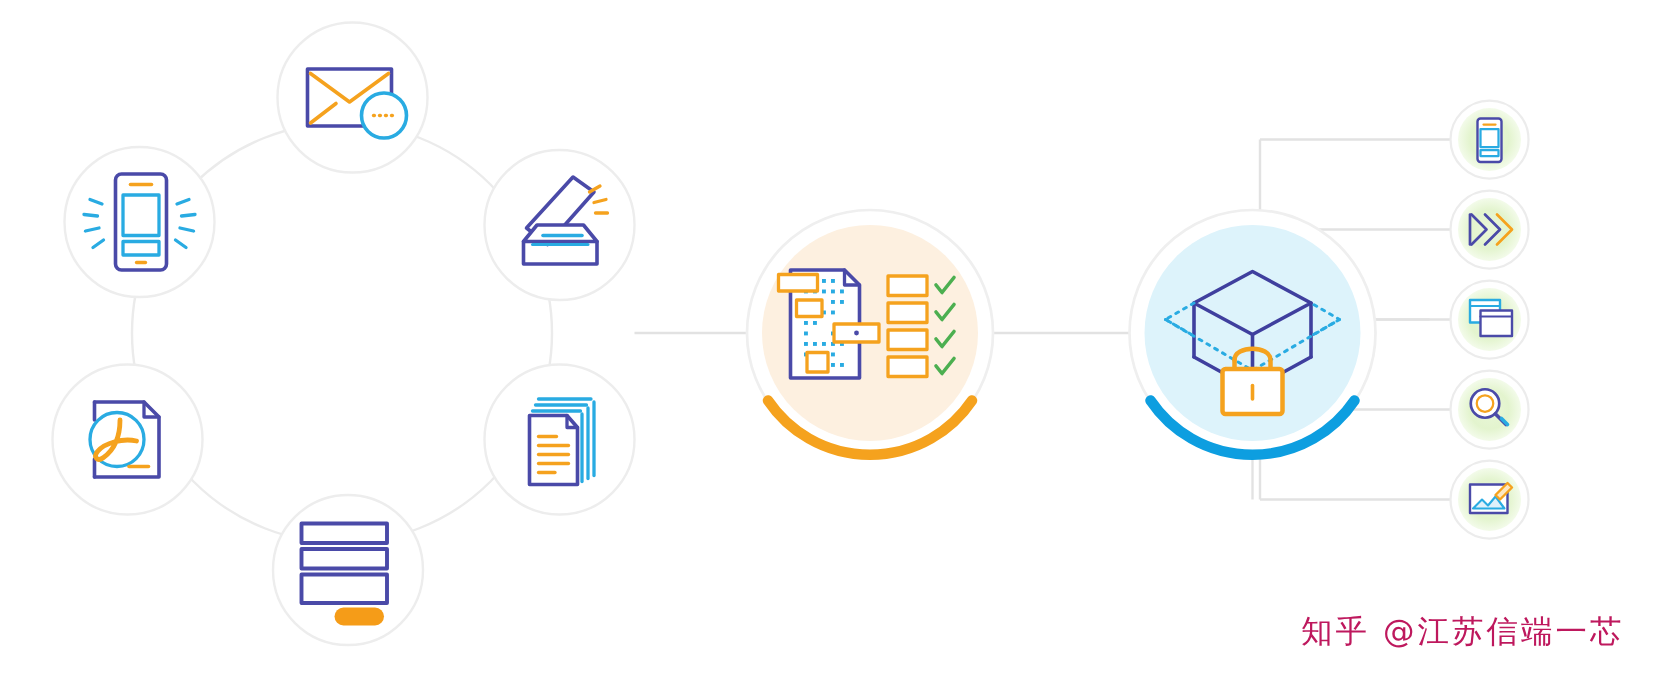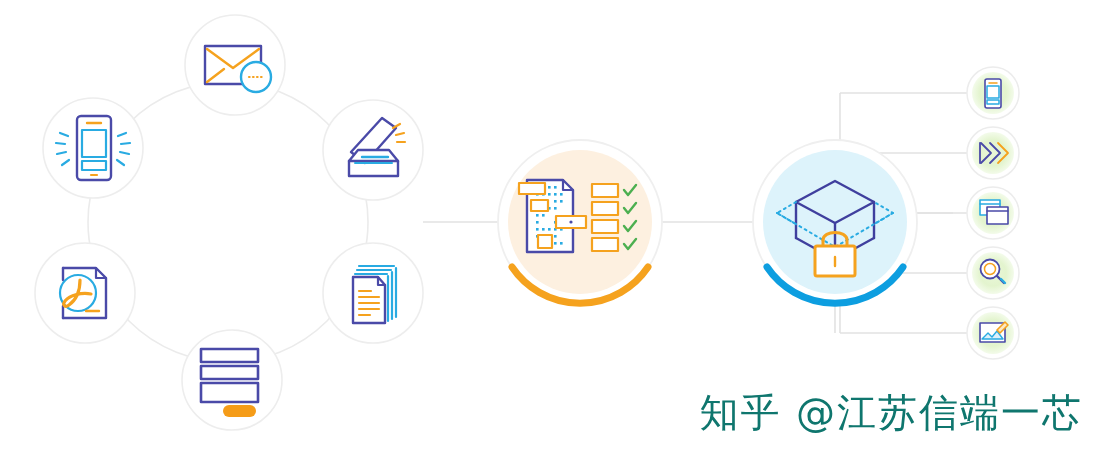--- a/index.html
+++ b/index.html
@@ -6,23 +6,23 @@
   html,body{margin:0;padding:0;background:#ffffff;}
   body{
     font-family:"Liberation Sans","DejaVu Sans",sans-serif;
     width:1105px;height:450px;overflow:hidden;position:relative;
   }
   #stage{position:relative;width:1105px;height:450px;background:#fff;}
   #stage svg.layer{position:absolute;left:0;top:0;width:1105px;height:450px;}
   .watermark{
     position:absolute;
     right:22px;bottom:18px;
-    font-size:39px;
+    font-size:21px;
     letter-spacing:2px;
-    color:#0f766e;
+    color:#be185d;
     font-family:"DejaVu Sans","Liberation Sans",sans-serif;
     white-space:nowrap;
     user-select:none;
     line-height:1;
   }
 </style>
 </head>
 <body>
 
 <div id="stage">

